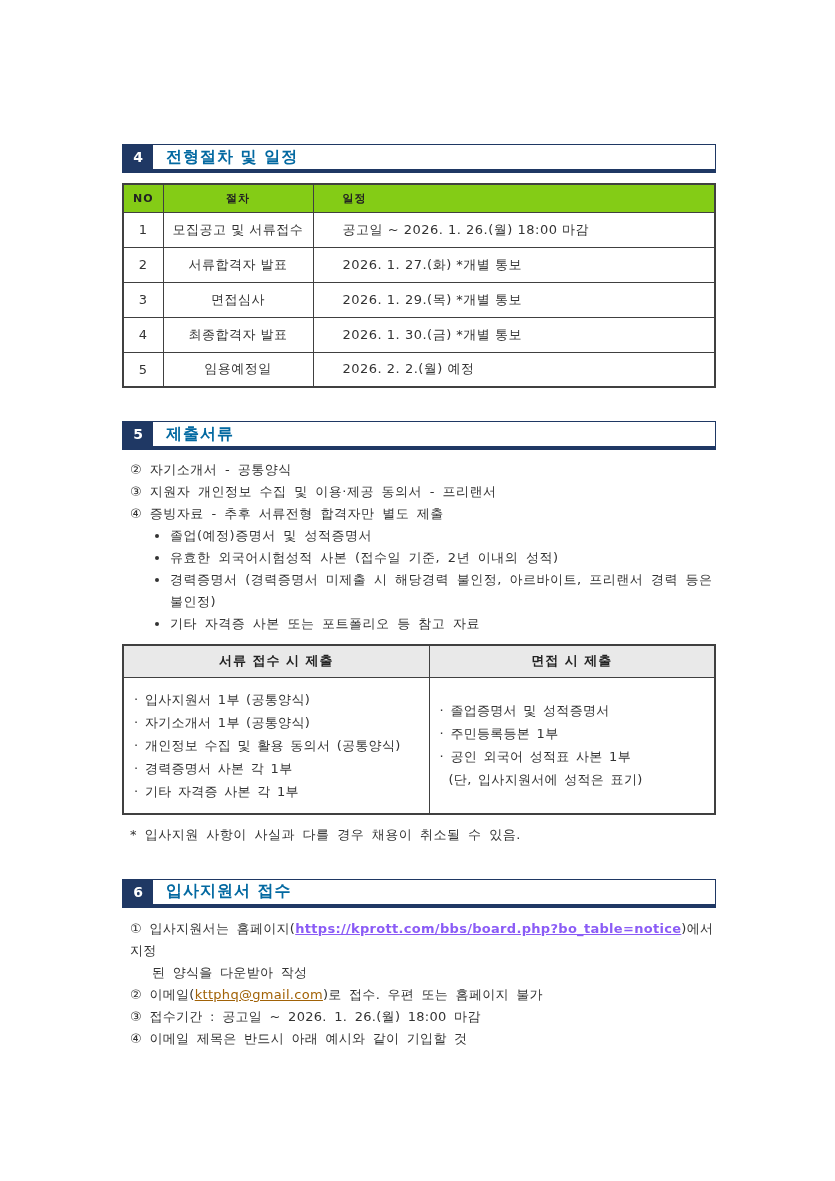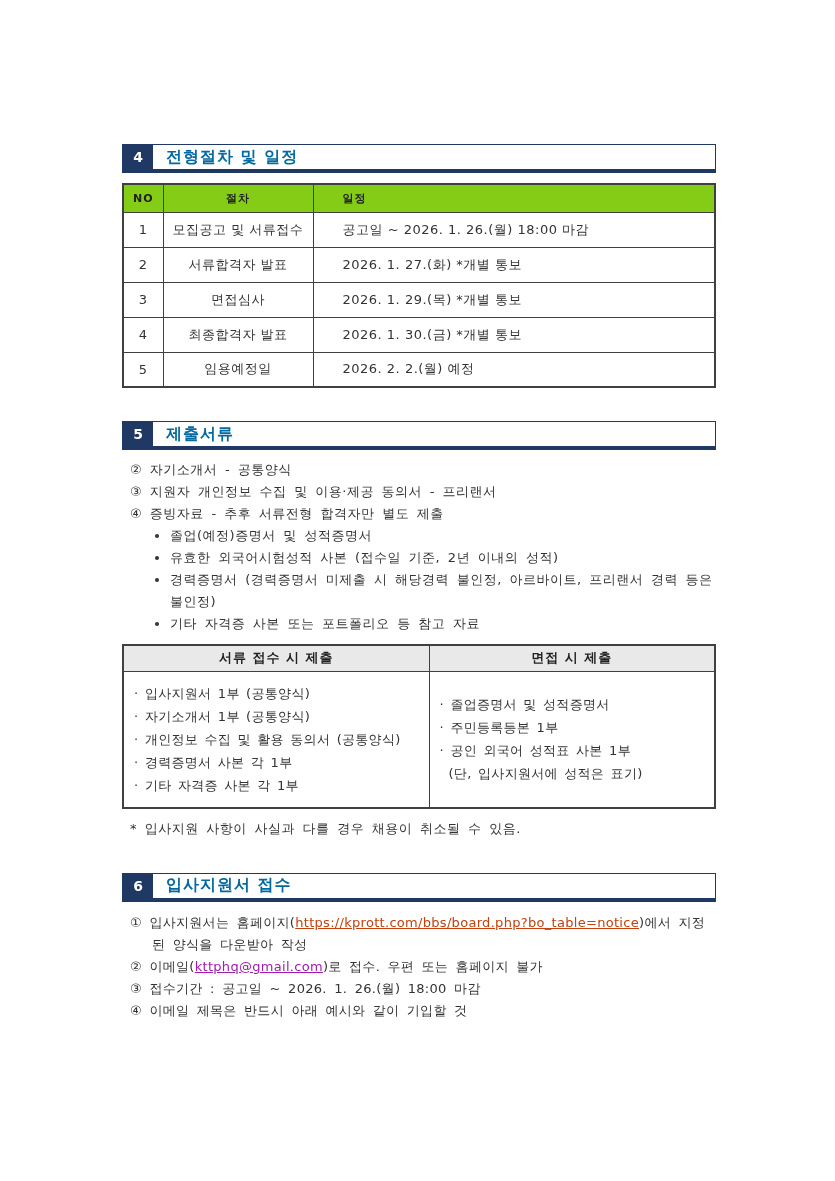--- a/index.html
+++ b/index.html
@@ -87,21 +87,21 @@
     line-height: 22px;
     letter-spacing: 0.5px;
     word-spacing: 3px;
   }
 
   
   .submit-table { margin-top: 9px; border: 2px solid #404040; }
   .submit-table th {
     background: #e9e9e9;
     border: 1px solid #404040;
-    height: 26px;
+    height: 32px;
     font-size: 13px;
     font-weight: bold;
     color: #222222;
     letter-spacing: 1px;
   }
   .submit-table td {
     border: 1px solid #404040;
     vertical-align: middle;
     padding: 10px 10px;
     font-size: 13px;
@@ -123,22 +123,22 @@
 
   
   .app-list { margin-top: 10px; padding-left: 8px; }
   .app-line {
     font-size: 13px;
     line-height: 22px;
     letter-spacing: 0.3px;
     word-spacing: 3px;
   }
   .app-cont { padding-left: 22px; }
-  a.url-link { color: #c2410c; text-decoration: underline; }
-  a.email-link { color: #a21caf; text-decoration: underline; }
+  a.url-link { color: #8b5cf6; text-decoration: underline; font-weight: bold; }
+  a.email-link { color: #a16207; text-decoration: underline; }
 
   .mt-sec5 { margin-top: 33px; }
   .mt-sec6 { margin-top: 35px; }
 </style>
 </head>
 <body>
 
 <div class="content">
 
   <div class="sec-header">

